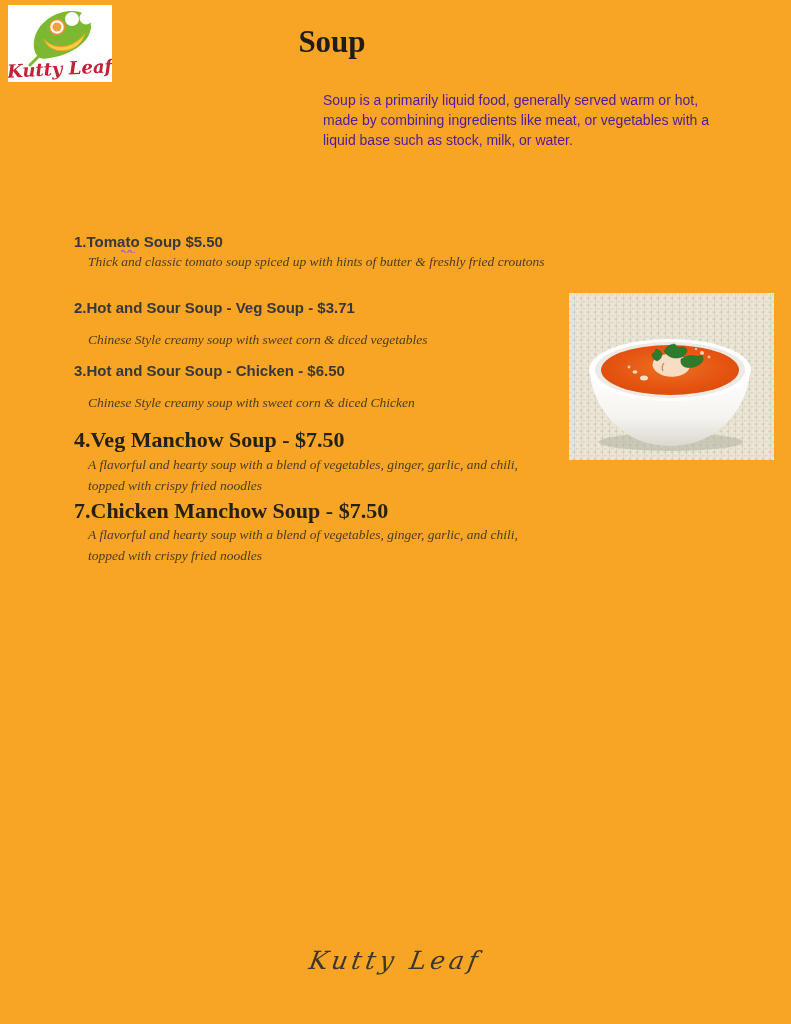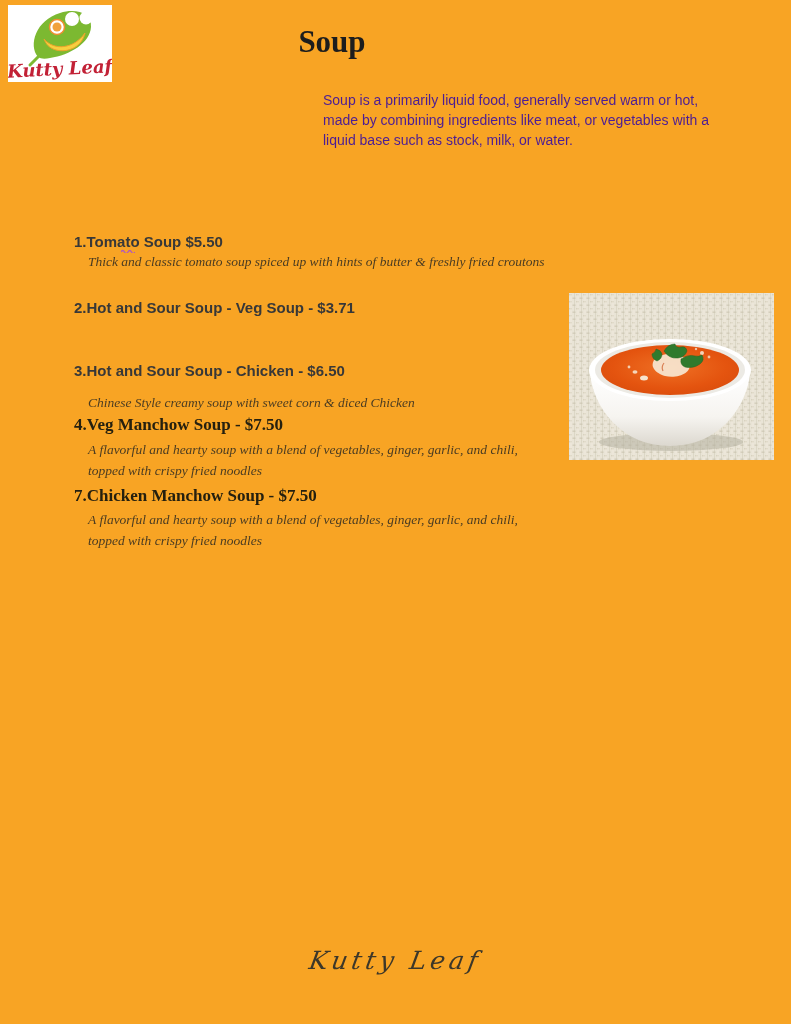--- a/index.html
+++ b/index.html
@@ -41,21 +41,21 @@
   .mi4 { top: 414px; }
   .mi5 { top: 485px; }
 
   .head-row { position: relative; }
   .item-heading {
     font-size: 15px; font-weight: 700; color: #383838;
     line-height: 18px; display: inline-block;
   }
   .serif .item-heading {
     font-family: "Liberation Serif", serif;
-    font-size: 17px; color: #25200f; line-height: 22px;
+    font-size: 22px; color: #25200f; line-height: 22px; margin-top: 15px;
   }
   .item-desc {
     margin-left: 14px;
     font-family: "Liberation Serif", serif;
     font-style: italic; font-size: 13.5px; line-height: 21px;
     color: #4b3c22; max-width: 437px;
   }
   .d1 { margin-top: 0; white-space: nowrap; max-width: none; }
   .d2 { margin-top: 12px; }
   .d3 { margin-top: 12px; }
@@ -111,20 +111,21 @@
       <path d="M0,3 Q1.75,0 3.5,3 T7,3 T10.5,3 T14,3" stroke="#b058c0" stroke-width="1.3" fill="none"></path>
     </svg>
   </div>
   <div class="item-desc d1">Thick and classic tomato soup spiced up with hints of butter &amp; freshly fried croutons</div>
 </div>
 
 <div class="menu-item mi2">
   <div class="head-row">
     <span class="item-heading">2.Hot and Sour Soup - Veg Soup - $3.71</span>
   </div>
+  <div class="item-desc d2">Chinese Style creamy soup with sweet corn &amp; diced vegetables</div>
 </div>
 
 <div class="menu-item mi3">
   <div class="head-row">
     <span class="item-heading">3.Hot and Sour Soup - Chicken - $6.50</span>
   </div>
   <div class="item-desc d3">Chinese Style creamy soup with sweet corn &amp; diced Chicken</div>
 </div>
 
 <div class="menu-item mi4 serif">

